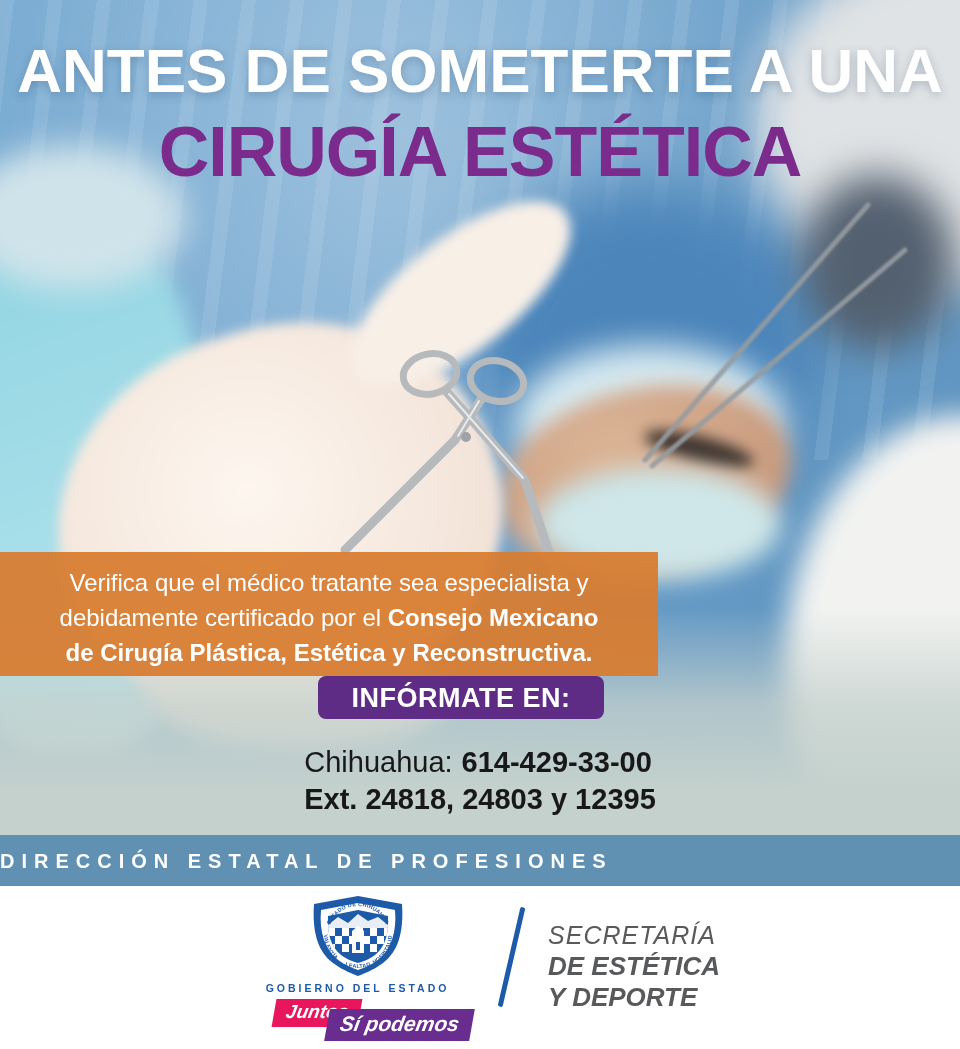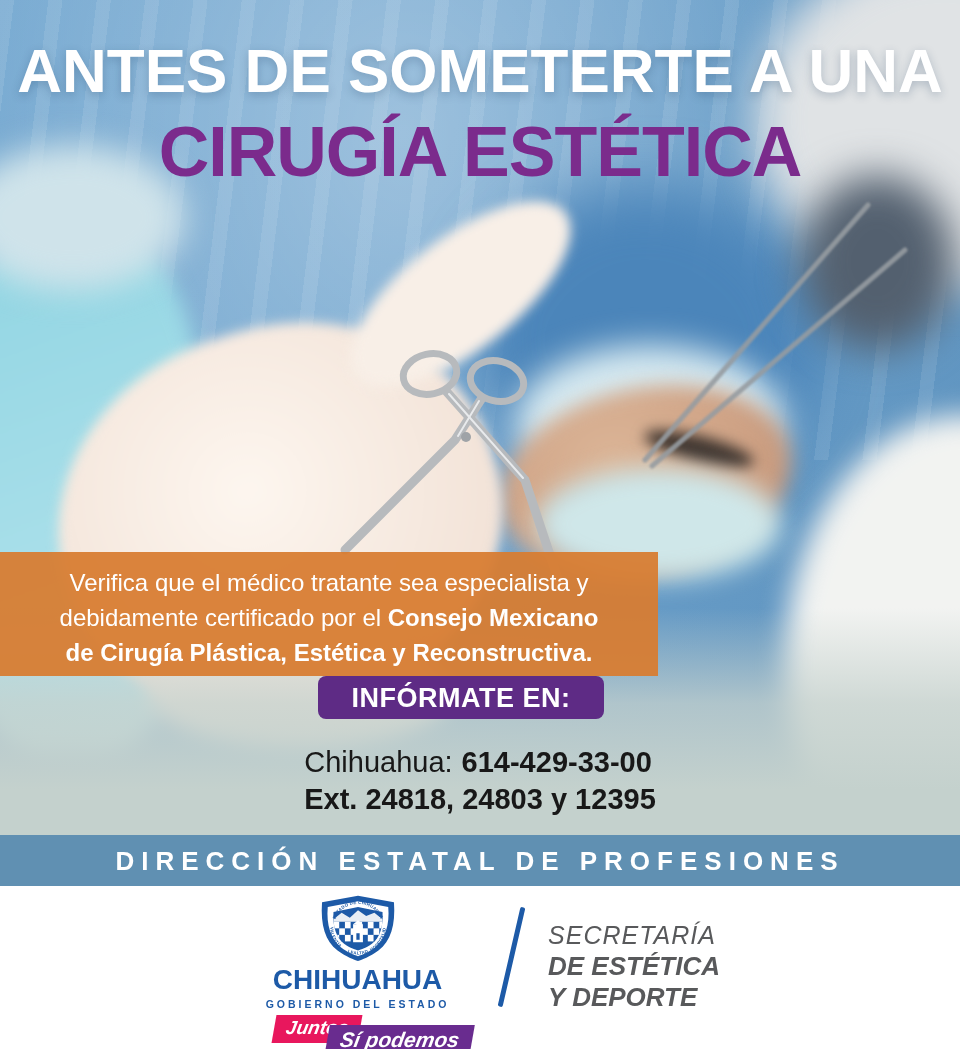--- a/index.html
+++ b/index.html
@@ -55,21 +55,21 @@
     text-align:center;line-height:44px;letter-spacing:.5px;border-radius:8px;}
   
   .contacts{position:absolute;left:0;top:744px;width:100%;display:flex;justify-content:center;
     gap:64px;color:var(--contact-text,#181818);text-align:left;}
   .c-line1{font-size:29px;line-height:37px;}
   .c-line1 .city{font-weight:400;}
   .c-line1 .phone{font-weight:800;margin-left:9px;}
   .c-line2{font-size:29px;font-weight:800;line-height:37px;}
   
   .dept{position:absolute;left:0;top:835px;width:100%;height:51px;background:var(--dept-blue,#6090b2);
-    color:#fff;font-weight:700;font-size:26px;letter-spacing:7px;line-height:52px;text-align:center;
+    color:#fff;font-weight:700;font-size:20px;letter-spacing:7px;line-height:52px;
     white-space:nowrap;}
   
   .footer{position:absolute;left:0;top:886px;width:100%;height:163px;background:#fff;
     display:flex;justify-content:center;gap:34px;box-sizing:border-box;padding-top:8px;}
   .gov-logo{display:flex;flex-direction:column;align-items:center;width:235px;}
   .gov-name{font-size:28px;font-weight:800;color:var(--gov-blue,#1d5aa7);line-height:1;margin-top:3px;}
   .gov-sub{font-size:10.5px;font-weight:700;color:var(--gov-blue,#1d5aa7);letter-spacing:3px;
     margin-top:4px;white-space:nowrap;}
   .badges{position:relative;width:175px;height:42px;margin-top:5px;}
   .badge{position:absolute;font-style:italic;font-weight:800;color:#fff;transform:skewX(-10deg);
@@ -180,21 +180,20 @@
           <rect x="50" y="48" width="4" height="8" fill="#1d5aa7"></rect>
           <path d="M46 37 L52 32 L58 37 Z" fill="#ffffff"></path>
         </g>
         <g fill="#1d5aa7" font-size="5.4" font-weight="bold" font-family="Liberation Sans, sans-serif" letter-spacing="0.3">
           <text text-anchor="middle"><textPath href="#arcTop" startOffset="50%">ESTADO DE CHIHUAHUA</textPath></text>
           <text text-anchor="middle"><textPath href="#arcBot" startOffset="14%">VALENTÍA</textPath></text>
           <text text-anchor="middle"><textPath href="#arcBot" startOffset="50%">LEALTAD</textPath></text>
           <text text-anchor="middle"><textPath href="#arcBot" startOffset="86%">HOSPITALIDAD</textPath></text>
         </g>
       </svg>
-      <div class="gov-name">CHIHUAHUA</div>
       <div class="gov-sub">GOBIERNO DEL ESTADO</div>
       <div class="badges">
         <span class="badge badge-pink">Juntos</span>
         <span class="badge badge-purple">Sí podemos</span>
       </div>
     </div>
     <div class="slash"></div>
     <div class="secretariat">
       <div class="sec1">SECRETARÍA</div>
       <div class="sec2">DE ESTÉTICA</div>

